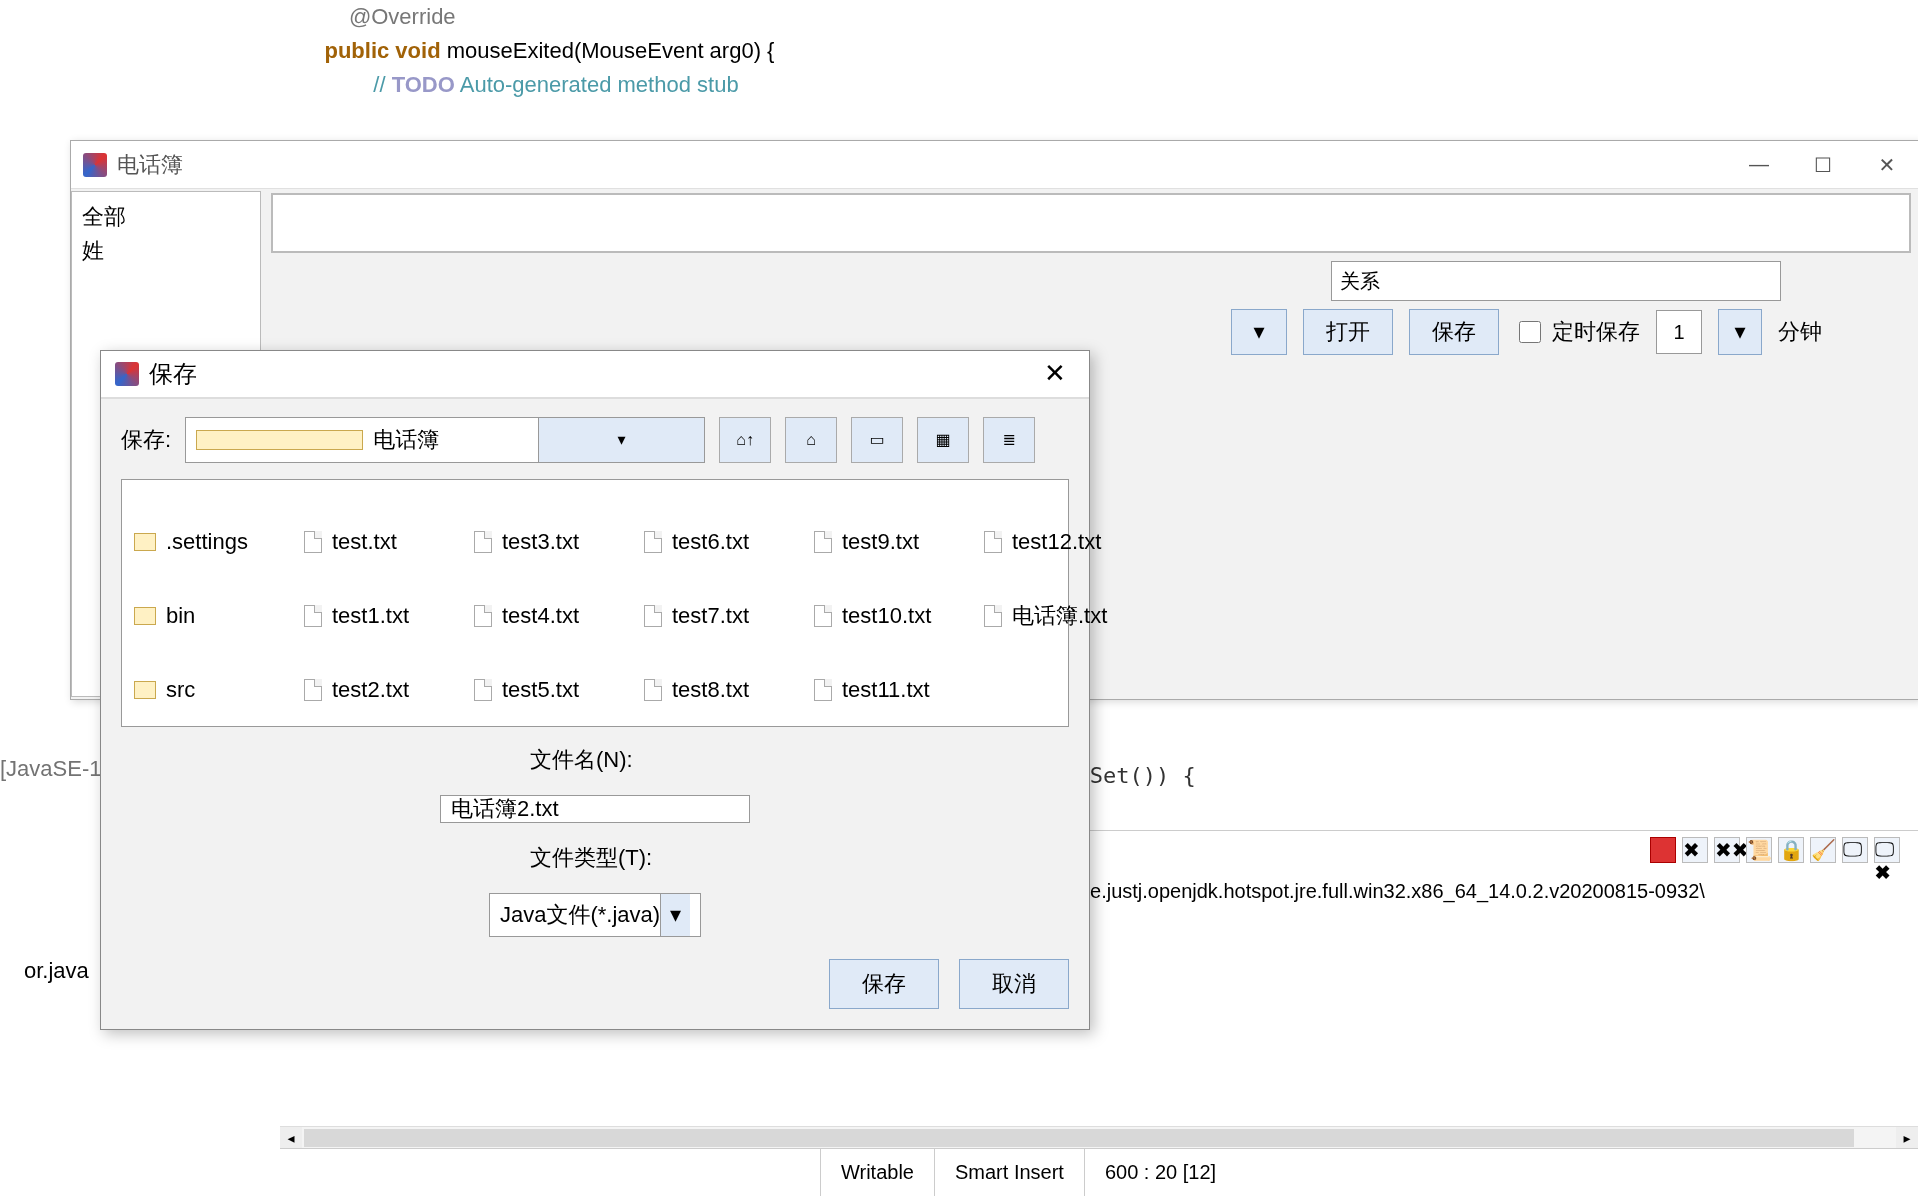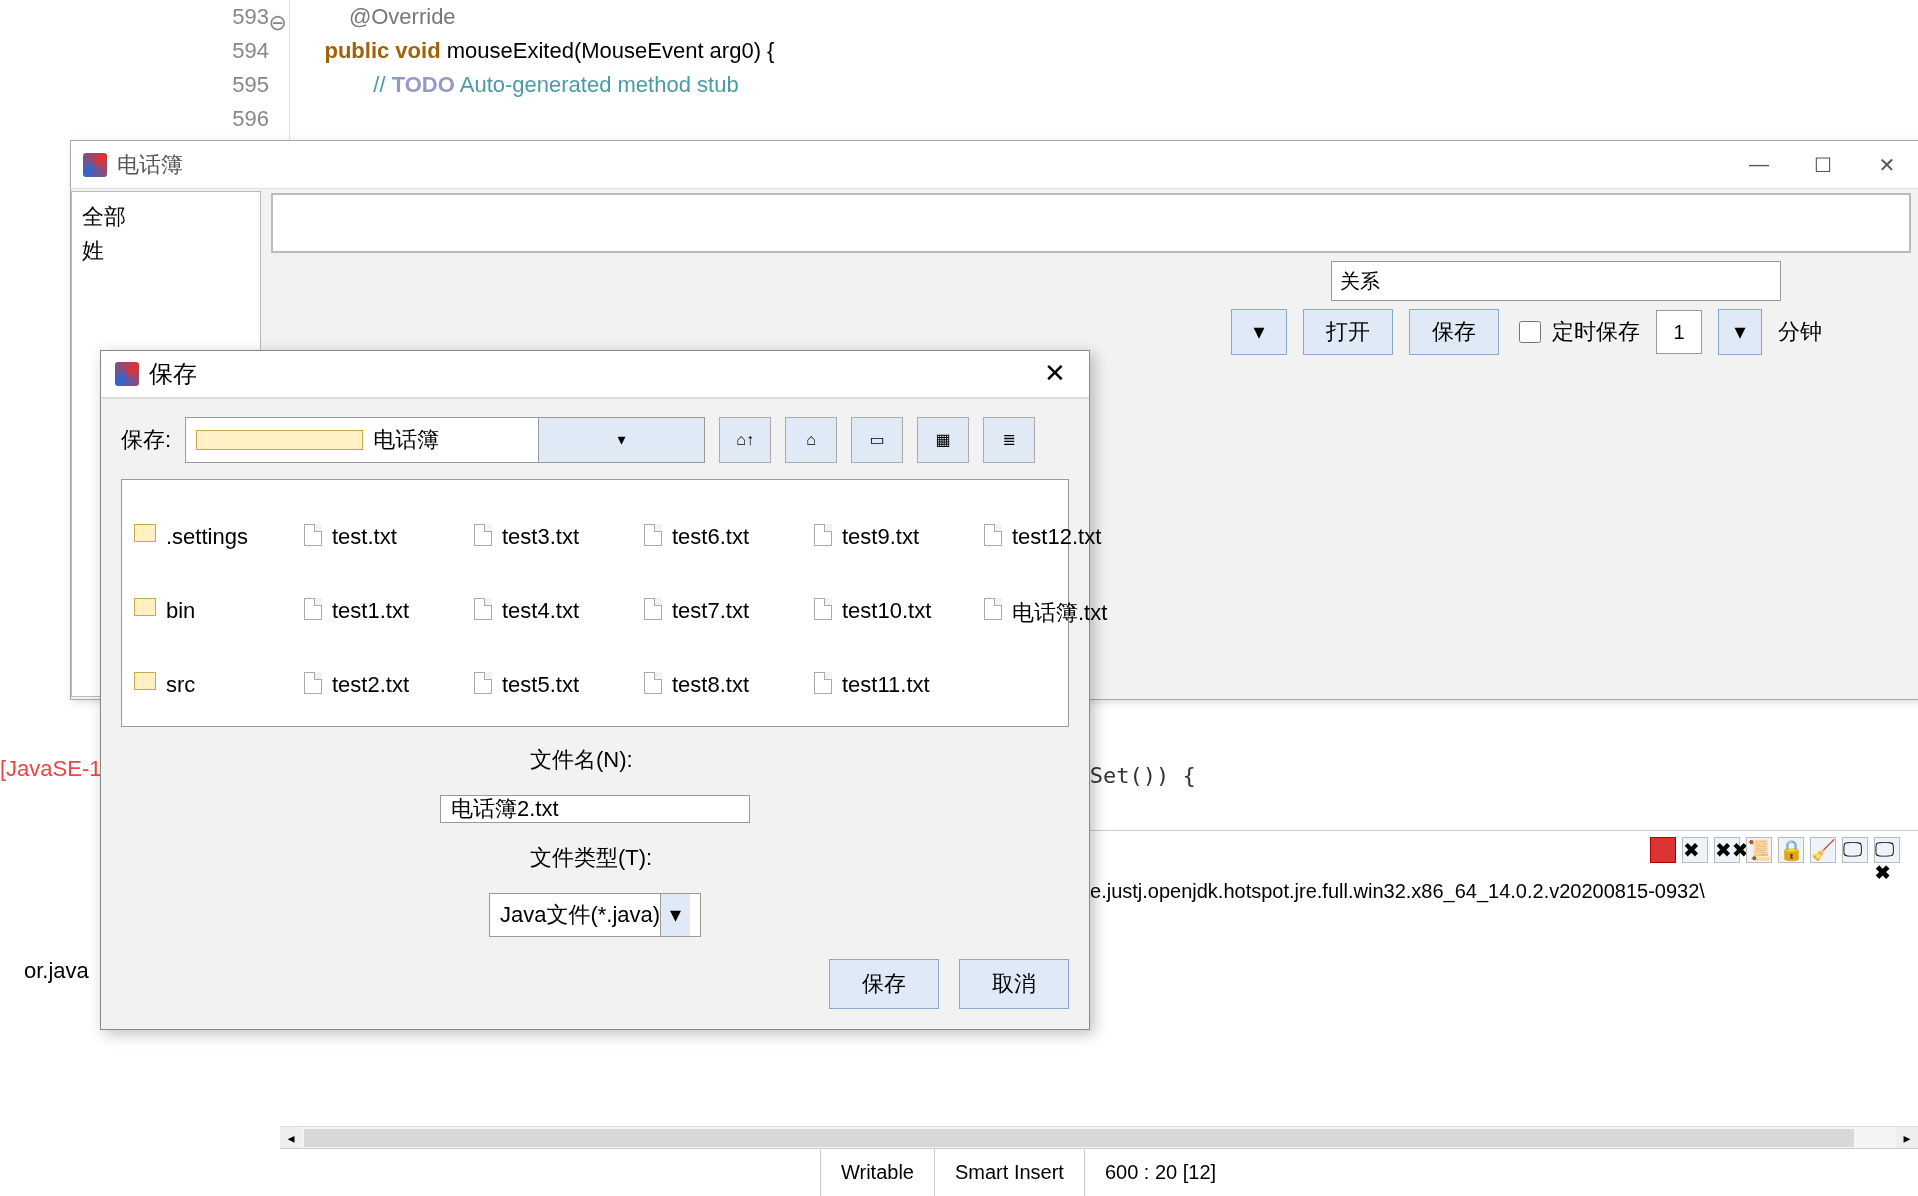--- a/index.html
+++ b/index.html
@@ -42,65 +42,59 @@
   .sd-title .t { font-size:24px; flex:1; }
   .sd-title .close { font-size:26px; width:40px; height:40px; display:flex;align-items:center;justify-content:center; }
   .sd-row1 { display:flex; align-items:center; gap:14px; padding:18px 20px 8px 20px; }
   .sd-row1 .lbl{font-size:22px;}
   .sd-row1 .combo { flex:0 0 520px; height:46px; border:1px solid #999; background:#fff; display:flex; align-items:center; }
   .sd-row1 .combo .folder-ic{width:24px;height:20px;border:1px solid #caa84e;background:#fff1c4;margin:0 10px;}
   .sd-row1 .combo span{font-size:22px;flex:1;}
   .sd-row1 .combo .dd{width:34px;height:44px;background:#e0eaf7;border-left:1px solid #999;display:flex;align-items:center;justify-content:center;font-size:16px;}
   .sd-row1 .tb { width:52px; height:46px; border:1px solid #aaa; background:#e0eaf7; display:flex; align-items:center; justify-content:center; }
   .sd-filelist { margin:8px 20px; border:1px solid #999; background:#fff; height:280px; padding:12px; display:flex; flex-direction:column; flex-wrap:wrap; align-content:flex-start; gap:6px 20px; }
-  .sd-filelist .item { display:flex; gap:10px; font-size:22px; height:36px; width:150px; white-space:nowrap;margin-top:32px;}
+  .sd-filelist .item { display:flex; align-items:center; gap:10px; font-size:22px; height:36px; width:150px; white-space:nowrap;margin-top:32px;}
   .ic-folder{width:22px;height:18px;border:1px solid #caa84e;background:#fff1c4;display:inline-block;}
   .ic-file{width:18px;height:22px;border:1px solid #aaa;background:#fff;display:inline-block;position:relative;}
   .ic-file::after{content:"";position:absolute;right:-1px;top:-1px;width:7px;height:7px;background:#f2f2f2;border-left:1px solid #aaa;border-bottom:1px solid #aaa;}
   .sd-field { display:flex; align-items:center; gap:20px; padding:10px 20px;flex-direction:column; }
   .sd-field .lbl{font-size:22px;width:130px;}
   .sd-field input[type=text]{ flex:1; height:40px; font-size:22px; padding:0 10px; border:1px solid #999; }
   .sd-field .fcombo{ flex:1; height:50px; border:1px solid #999; background:#fff; display:flex; align-items:center; padding:0 10px; font-size:22px;}
   .sd-field .fcombo .dd{margin-left:auto; width:30px; height:42px; background:#e0eaf7; border-left:1px solid #999; display:flex;align-items:center;justify-content:center;}
   .sd-buttons{ display:flex; gap:20px; justify-content:flex-end; padding:12px 20px 20px 20px; }
   .sd-buttons .btn{ width:110px; height:50px; }
 
   
   .console-strip { position:absolute; left:280px; top:830px; right:0; height:70px; border-top:1px solid #ccc; background:#fff; display:flex; align-items:flex-start; padding-top:6px; font-size:20px;}
   .console-strip .icons{ margin-left:auto; display:flex; gap:6px; padding-right:18px; }
   .console-strip .ci{ width:26px; height:26px; border:1px solid #bbb; background:#eef3fa; }
   .console-strip .ci.red{background:#d33; border-color:#a00;}
   .console-text { position:absolute; left:1060px; top:880px; font-size:20px; }
 
   
-  .left-frag { position:absolute; left:0; top:756px; font-size:22px; color:#ef4444; }
+  .left-frag { position:absolute; left:0; top:756px; font-size:22px; color:#737373; }
   .left-frag2 { position:absolute; left:0; top:958px; font-size:22px;margin-left:24px; }
 
   
   .statusbar { position:absolute; left:280px; bottom:0; right:0; height:48px; border-top:1px solid #ccc; display:flex; align-items:center; font-size:20px; }
   .statusbar .cell{ border-left:1px solid #ccc; height:100%; display:flex; align-items:center; padding:0 20px; }
   .hscroll{ position:absolute; left:280px; bottom:48px; right:0; height:22px; background:#f4f4f4; border-top:1px solid #ddd; }
   .hscroll .thumb{ position:absolute; left:24px; top:2px; width:1550px; height:18px; background:#d8d8d8; }
   .hscroll .arrow{position:absolute; top:0; width:22px; height:22px; background:#eee; display:flex;align-items:center;justify-content:center; font-size:14px;}
   .hscroll .arrow.l{left:0;} .hscroll .arrow.r{right:0;}
 
   .java-icon{ background:conic-gradient(from 45deg,#d33,#36c,#d33); border-radius:3px;}
 
   .code-frag{ position:absolute; left:1050px; top:763px; font-family:Consolas,monospace; font-size:22px; color:#333;}
 </style>
 </head>
 <body>
 
 <div class="code-area">
-  <div class="gutter">
-    <div><span>593</span><span class="gmark" style="left:auto;right:-18px;">⊖</span></div>
-    <div><span>594</span></div>
-    <div><span>595</span></div>
-    <div><span>596</span></div>
-  </div>
   <div class="code-lines">
     <div>        <span class="c-gray">@Override</span></div>
     <div>    <span class="c-key">public</span> <span class="c-key">void</span><span> mouseExited(MouseEvent arg0) {</span></div>
     <div>            <span class="c-comment">// </span><span class="c-todo">TODO</span><span class="c-comment"> Auto-generated method stub</span></div>
     <div></div>
   </div>
 </div>
 
 <div class="win-phonebook">
   <div class="titlebar">

